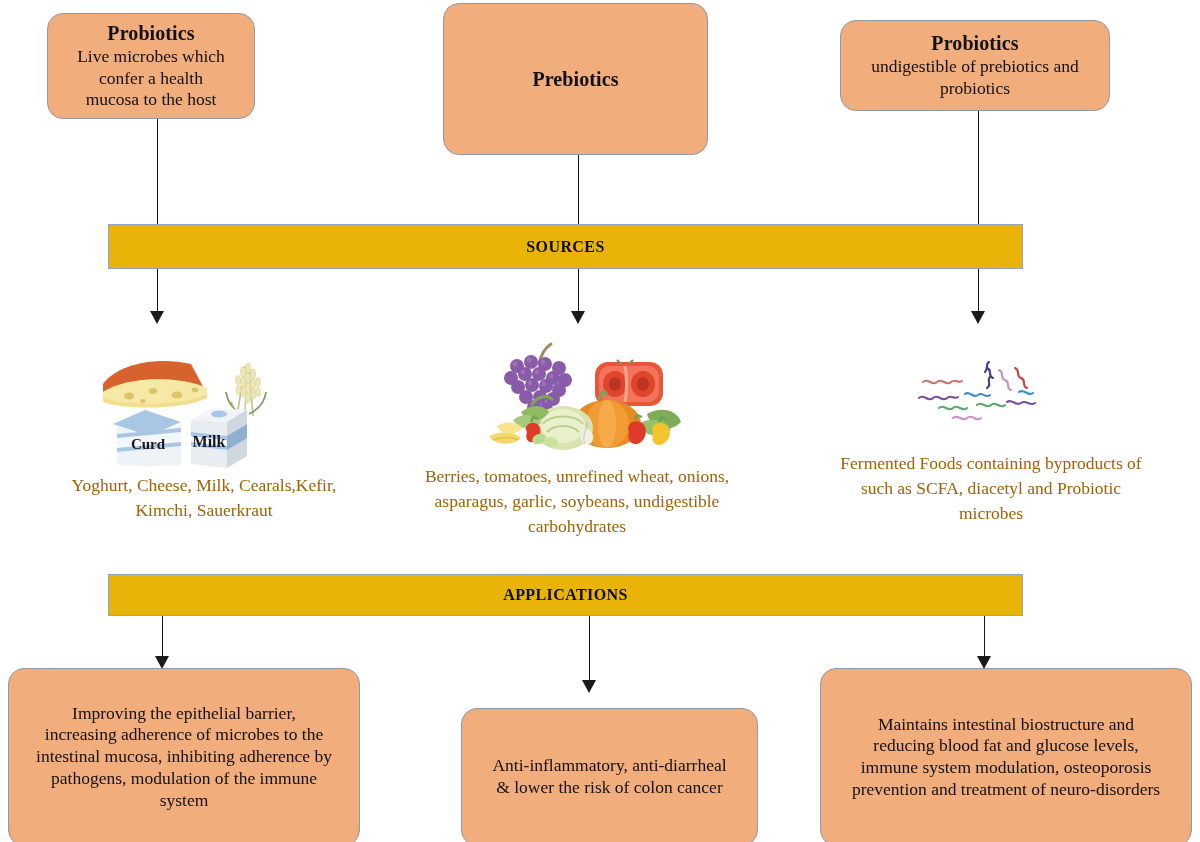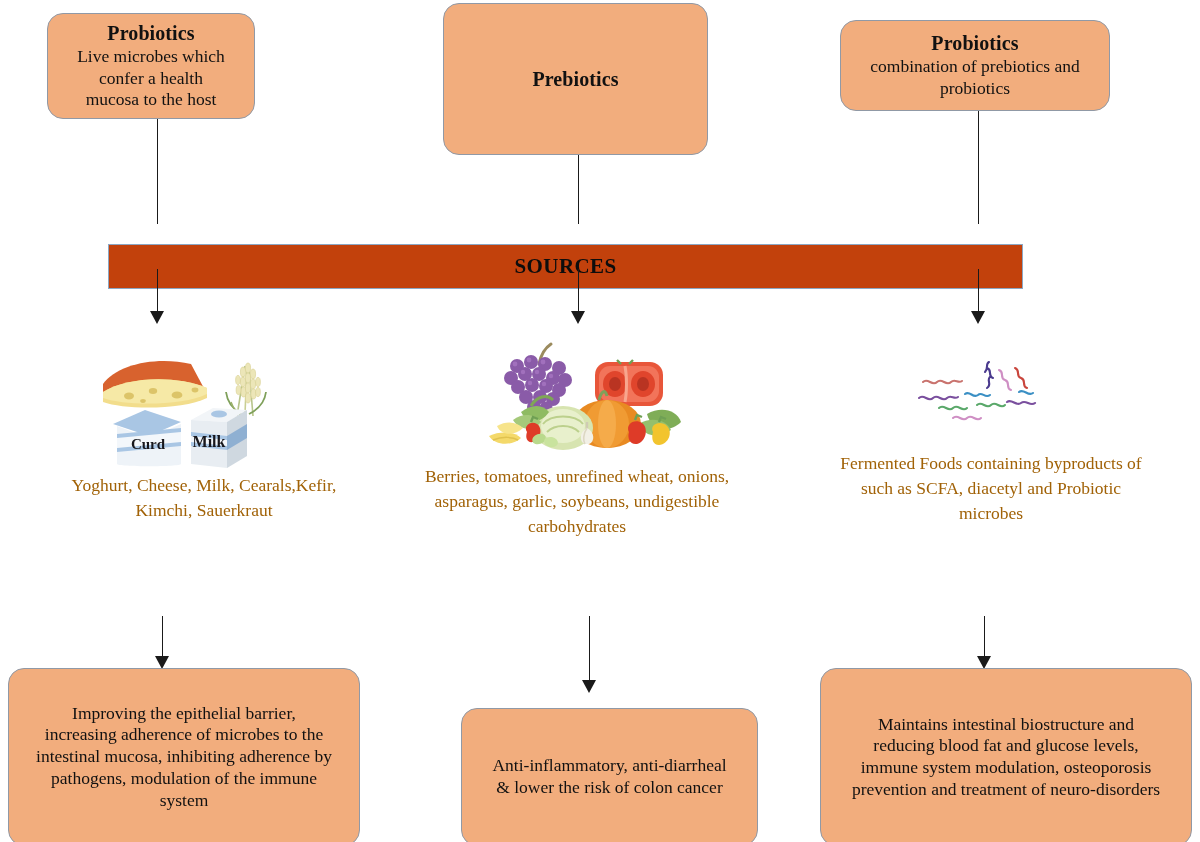--- a/index.html
+++ b/index.html
@@ -44,30 +44,29 @@
   }
   .pbox .body {
     font-size: 17.5px;
     line-height: 1.24;
   }
 
   
   .bar {
     position: absolute;
     box-sizing: border-box;
-    background: #c2410c;
+    background: #eab308;
     border: 1.5px solid #8ba7c4;
     display: flex;
     align-items: center;
     justify-content: center;
     font-weight: bold;
-    font-size: 21px;
+    font-size: 16px;
     letter-spacing: .4px;
     color: #0d0d0d;
-    margin-top: 20px;
   }
 
   
   .cap {
     position: absolute;
     text-align: center;
     font-size: 17.5px;
     line-height: 1.42;
     color: #a16207;
   }
@@ -106,21 +105,21 @@
     <div class="ttl">Probiotics</div>
     <div class="body">Live microbes which confer a health mucosa to the host</div>
   </div>
 
   <div class="pbox" style="left:443px; top:3px; width:265px; height:152px;">
     <div class="ttl">Prebiotics</div>
   </div>
 
   <div class="pbox" style="left:840px; top:20px; width:270px; height:91px;">
     <div class="ttl">Probiotics</div>
-    <div class="body">combination of prebiotics and probiotics</div>
+    <div class="body">undigestible of prebiotics and probiotics</div>
   </div>
 
   <div class="vline" style="left:157px; top:119px; height:105px;"></div>
   <div class="vline" style="left:578px; top:155px; height:69px;"></div>
   <div class="vline" style="left:978px; top:111px; height:113px;"></div>
 
   <div class="bar" style="left:108px; top:224px; width:915px; height:45px;">
     <span>SOURCES</span>
   </div>
 
@@ -311,20 +310,23 @@
         <path d="M92 42 C97 38 101 47 106 43 C111 39 115 47 120 43" stroke="#7a4f9e"></path>
         <path d="M104 32 C109 28 113 37 118 33" stroke="#3a8fc4"></path>
       </g>
     </svg>
   </div>
 
   <div class="cap" style="left:62px; top:473px; width:284px;">Yoghurt, Cheese, Milk, Cearals,Kefir, Kimchi, Sauerkraut</div>
   <div class="cap" style="left:404px; top:464px; width:346px;">Berries, tomatoes, unrefined wheat, onions, asparagus, garlic, soybeans, undigestible carbohydrates</div>
   <div class="cap" style="left:834px; top:451px; width:314px;">Fermented Foods containing byproducts of such as SCFA, diacetyl and Probiotic microbes</div>
 
+  <div class="bar" style="left:108px; top:574px; width:915px; height:42px;">
+    <span>APPLICATIONS</span>
+  </div>
 
   <div class="arrow-line" style="left:162px; top:616px; height:42px;"></div>
   <div class="arrow-head" style="left:155px; top:656px;"></div>
 
   <div class="arrow-line" style="left:589px; top:616px; height:66px;"></div>
   <div class="arrow-head" style="left:582px; top:680px;"></div>
 
   <div class="arrow-line" style="left:984px; top:616px; height:42px;"></div>
   <div class="arrow-head" style="left:977px; top:656px;"></div>
 

